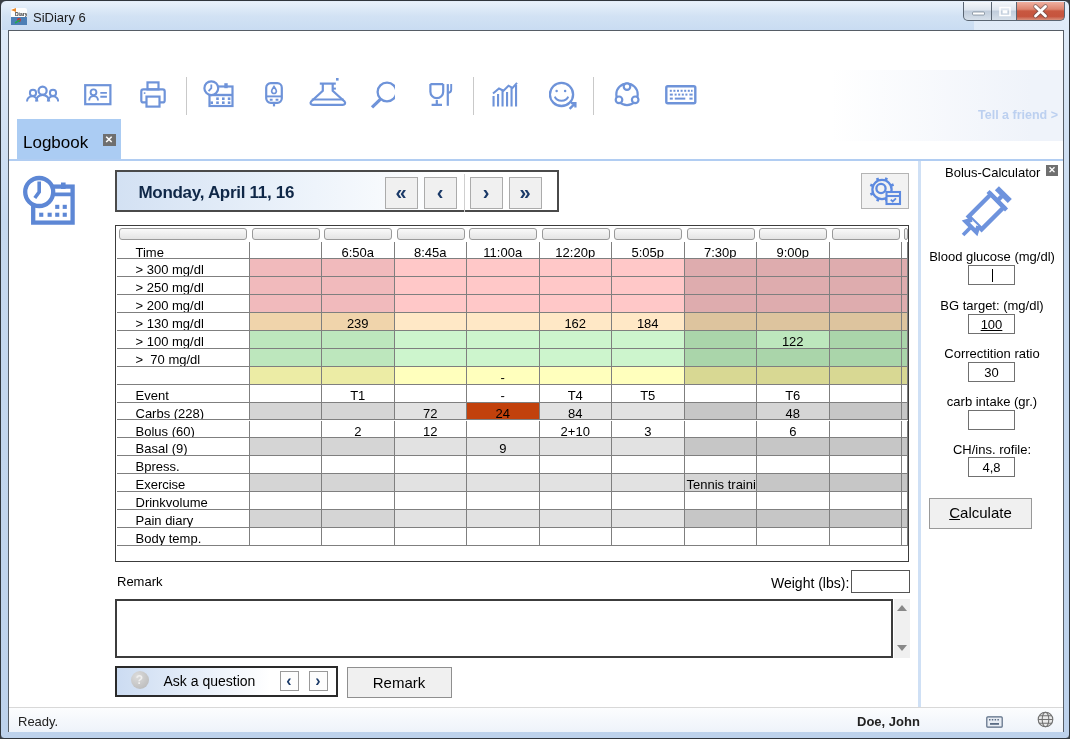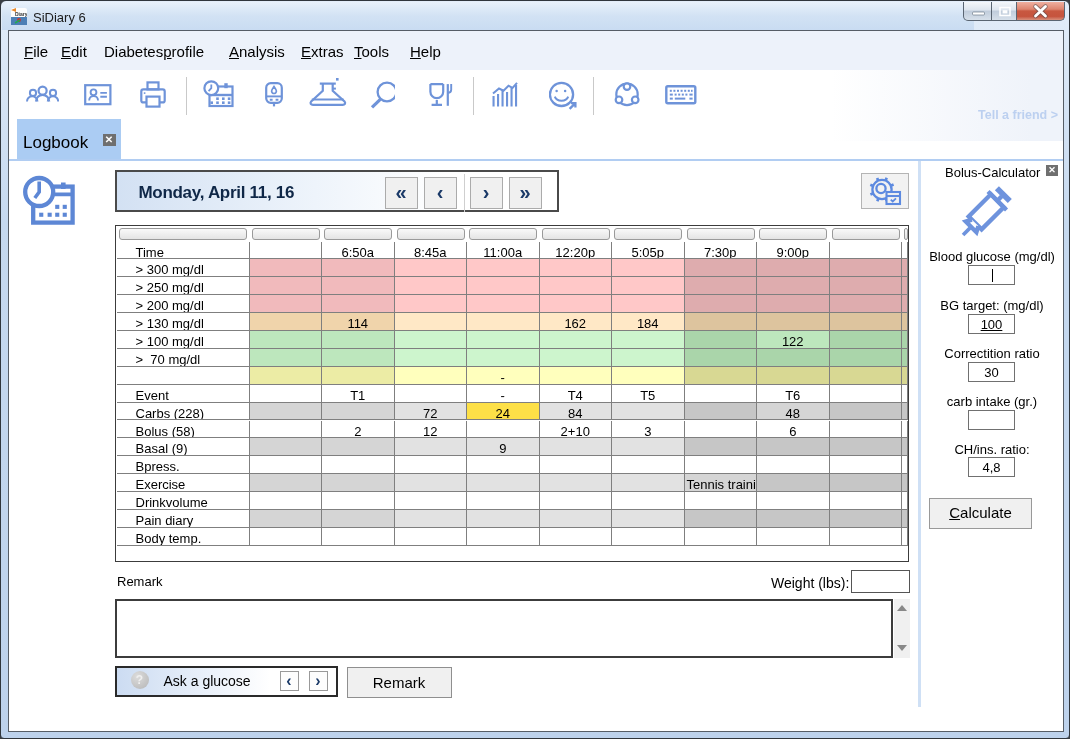--- a/index.html
+++ b/index.html
@@ -111,29 +111,20 @@
   <div class="winbtn" id="bmax"><svg width="26" height="19">
           <rect x="8" y="5.5" width="10" height="8" fill="none" stroke="#fff" stroke-width="1.5"></rect>
           <rect x="10.6" y="8.2" width="4.8" height="3.2" fill="#fff"></rect>
         </svg></div>
   <div class="winbtn" id="bclose"><svg width="49" height="19">
           <path d="M18.5 4.5 L28.5 14 M28.5 4.5 L18.5 14" stroke="#3f4850" stroke-width="4.6" stroke-linecap="round" opacity="0.5"></path>
           <path d="M18.5 4.5 L28.5 14 M28.5 4.5 L18.5 14" stroke="#fff" stroke-width="2.8" stroke-linecap="round"></path>
         </svg></div>
  </div>
  <div id="client">
-  <div id="menubar">
-   <span class="mi" style="left:15px;"><u>F</u>ile</span>
-   <span class="mi" style="left:52px;"><u>E</u>dit</span>
-   <span class="mi" style="left:95px;">Diabetes<u>p</u>rofile</span>
-   <span class="mi" style="left:220px;"><u>A</u>nalysis</span>
-   <span class="mi" style="left:292px;"><u>E</u>xtras</span>
-   <span class="mi" style="left:345px;"><u>T</u>ools</span>
-   <span class="mi" style="left:401px;"><u>H</u>elp</span>
-  </div>
   <div id="toolbar">
         <div style="position:absolute;left:17px;top:12px;"><svg width="33" height="22" viewBox="0 0 33 22" fill="none" stroke="#6e93d9" stroke-width="2.2">
             <path d="M10 19.5 a6.6 6.6 0 0 1 13.2 0"></path>
             <circle cx="16.6" cy="8.7" r="4.05"></circle>
             <path d="M1 19.5 a5.2 5.2 0 0 1 10.4 0" stroke-width="2"></path>
             <circle cx="7" cy="10.9" r="3.1" stroke-width="2"></circle>
             <path d="M21.8 19.5 a5.2 5.2 0 0 1 10.4 0" stroke-width="2"></path>
             <circle cx="27" cy="10.9" r="3.1" stroke-width="2"></circle>
           </svg></div>
         <div style="position:absolute;left:75px;top:14px;"><svg width="28" height="22" viewBox="0 0 28 22" fill="none" stroke="#6e93d9" stroke-width="2.2">
@@ -353,21 +344,21 @@
 <div class="cell" style="left:603px;top:134.2px;width:72.5px;height:17.9px;background:#ffc8c8;"></div>
 <div class="cell" style="left:675.5px;top:134.2px;width:72.5px;height:17.9px;background:#deacae;"></div>
 <div class="cell" style="left:748px;top:134.2px;width:72.5px;height:17.9px;background:#deacae;"></div>
 <div class="cell" style="left:820.5px;top:134.2px;width:72.5px;height:17.9px;background:#deacae;"></div>
 <div class="cell" style="left:893px;top:134.2px;width:5.5px;height:17.9px;background:#deacae;"></div>
 <div class="cell lcell" style="left:107.5px;top:152.1px;width:133.0px;height:17.9px;">
           <span class="lb">&gt; 130 mg/dl</span>
         </div>
 <div class="cell" style="left:240.5px;top:152.1px;width:72.5px;height:17.9px;background:#f0d4ab;"></div>
 <div class="cell" style="left:313px;top:152.1px;width:72.5px;height:17.9px;background:#f0d4ab;">
-          <span class="v">114</span>
+          <span class="v">239</span>
         </div>
 <div class="cell" style="left:385.5px;top:152.1px;width:72.5px;height:17.9px;background:#ffe8c6;"></div>
 <div class="cell" style="left:458px;top:152.1px;width:72.5px;height:17.9px;background:#ffe8c6;"></div>
 <div class="cell" style="left:530.5px;top:152.1px;width:72.5px;height:17.9px;background:#ffe8c6;">
           <span class="v">162</span>
         </div>
 <div class="cell" style="left:603px;top:152.1px;width:72.5px;height:17.9px;background:#ffe8c6;">
           <span class="v">184</span>
         </div>
 <div class="cell" style="left:675.5px;top:152.1px;width:72.5px;height:17.9px;background:#ddc49e;"></div>
@@ -439,35 +430,35 @@
 <div class="cell" style="left:820.5px;top:223.7px;width:72.5px;height:17.9px;background:#ffffff;"></div>
 <div class="cell" style="left:893px;top:223.7px;width:5.5px;height:17.9px;background:#ffffff;"></div>
 <div class="cell lcell" style="left:107.5px;top:241.6px;width:133.0px;height:17.9px;">
           <span class="lb">Carbs (228)</span>
         </div>
 <div class="cell" style="left:240.5px;top:241.6px;width:72.5px;height:17.9px;background:#d5d5d5;"></div>
 <div class="cell" style="left:313px;top:241.6px;width:72.5px;height:17.9px;background:#d5d5d5;"></div>
 <div class="cell" style="left:385.5px;top:241.6px;width:72.5px;height:17.9px;background:#e2e2e2;">
           <span class="v">72</span>
         </div>
-<div class="cell" style="left:458px;top:241.6px;width:72.5px;height:17.9px;background:#fde047;">
+<div class="cell" style="left:458px;top:241.6px;width:72.5px;height:17.9px;background:#c2410c;">
           <span class="v">24</span>
         </div>
 <div class="cell" style="left:530.5px;top:241.6px;width:72.5px;height:17.9px;background:#e2e2e2;">
           <span class="v">84</span>
         </div>
 <div class="cell" style="left:603px;top:241.6px;width:72.5px;height:17.9px;background:#e2e2e2;"></div>
 <div class="cell" style="left:675.5px;top:241.6px;width:72.5px;height:17.9px;background:#c6c6c6;"></div>
 <div class="cell" style="left:748px;top:241.6px;width:72.5px;height:17.9px;background:#d5d5d5;">
           <span class="v">48</span>
         </div>
 <div class="cell" style="left:820.5px;top:241.6px;width:72.5px;height:17.9px;background:#c6c6c6;"></div>
 <div class="cell" style="left:893px;top:241.6px;width:5.5px;height:17.9px;background:#c6c6c6;"></div>
 <div class="cell lcell" style="left:107.5px;top:259.5px;width:133.0px;height:17.9px;">
-          <span class="lb">Bolus (58)</span>
+          <span class="lb">Bolus (60)</span>
         </div>
 <div class="cell" style="left:240.5px;top:259.5px;width:72.5px;height:17.9px;background:#ffffff;"></div>
 <div class="cell" style="left:313px;top:259.5px;width:72.5px;height:17.9px;background:#ffffff;">
           <span class="v">2</span>
         </div>
 <div class="cell" style="left:385.5px;top:259.5px;width:72.5px;height:17.9px;background:#ffffff;">
           <span class="v">12</span>
         </div>
 <div class="cell" style="left:458px;top:259.5px;width:72.5px;height:17.9px;background:#ffffff;"></div>
 <div class="cell" style="left:530.5px;top:259.5px;width:72.5px;height:17.9px;background:#ffffff;">
@@ -568,21 +559,21 @@
    <div id="remarklbl">Remark</div>
    <div id="weightlbl">Weight (lbs):</div>
    <div id="weightbox"></div>
    <div id="ta"></div>
    <div id="tascroll">
           <div class="tri-up" style="top:6px;"></div>
           <div class="tri-dn" style="top:46px;"></div>
         </div>
    <div id="askgrp">
      <div id="askq">?</div>
-     <span id="asktext">Ask a glucose</span>
+     <span id="asktext">Ask a question</span>
      <div class="minibtn" style="left:163px;">‹</div>
      <div class="minibtn" style="left:192px;">›</div>
    </div>
    <div class="pbtn" style="left:337.5px;">Remark</div>
   </div>
   <div id="splitter"></div>
   <div id="panel">
    <span id="ptitle">Bolus-Calculator</span>
    <div class="xbox" id="px">✕</div>
    <div id="syr"><svg width="58" height="58" viewBox="0 0 58 58" fill="none" stroke="#6e93dd">
@@ -598,17 +589,36 @@
    <div class="plbl" style="top:88px;">Blood glucose (mg/dl)</div>
    <div class="pinput" style="top:104px;">
           <div id="caret"></div>
         </div>
    <div class="plbl" style="top:137px;">BG target: (mg/dl)</div>
    <div class="pinput" style="top:153px;text-decoration:underline;">100</div>
    <div class="plbl" style="top:185px;">Correctition ratio</div>
    <div class="pinput" style="top:201px;">30</div>
    <div class="plbl" style="top:233px;">carb intake (gr.)</div>
    <div class="pinput" style="top:249px;"></div>
-   <div class="plbl" style="top:281px;">CH/ins. ratio:</div>
+   <div class="plbl" style="top:281px;">CH/ins. rofile:</div>
    <div class="pinput" style="top:296px;">4,8</div>
    <div id="calc"><u>C</u>alculate</div>
+  </div>
+  <div id="statusbar">
+   <span id="ready">Ready.</span>
+   <span id="username">Doe, John</span>
+   <div style="position:absolute;left:977px;top:6px;"><svg width="17" height="12" viewBox="0 0 17 12" fill="none" stroke="#5a6c84">
+            <rect x="0.8" y="0.8" width="15.4" height="10.4" rx="1" stroke-width="1.2" fill="#e8edf4"></rect>
+            <g fill="#5a6c84" stroke="none">
+              <rect x="3" y="3" width="1.5" height="1.5"></rect>
+              <rect x="5.8" y="3" width="1.5" height="1.5"></rect>
+              <rect x="8.6" y="3" width="1.5" height="1.5"></rect>
+              <rect x="11.4" y="3" width="1.5" height="1.5"></rect>
+              <rect x="4" y="7" width="9" height="1.8"></rect>
+            </g>
+          </svg></div>
+   <div style="position:absolute;left:1028px;top:3px;"><svg width="17" height="17" viewBox="0 0 17 17" fill="none" stroke="#707070" stroke-width="1.1">
+            <circle cx="8.5" cy="8.5" r="7.3" fill="#e9e9e9"></circle>
+            <ellipse cx="8.5" cy="8.5" rx="3.3" ry="7.3"></ellipse>
+            <path d="M1.2 8.5h14.6M2.2 4.7h12.6M2.2 12.3h12.6"></path>
+          </svg></div>
   </div>
  </div>
 </div>
 </body></html>

